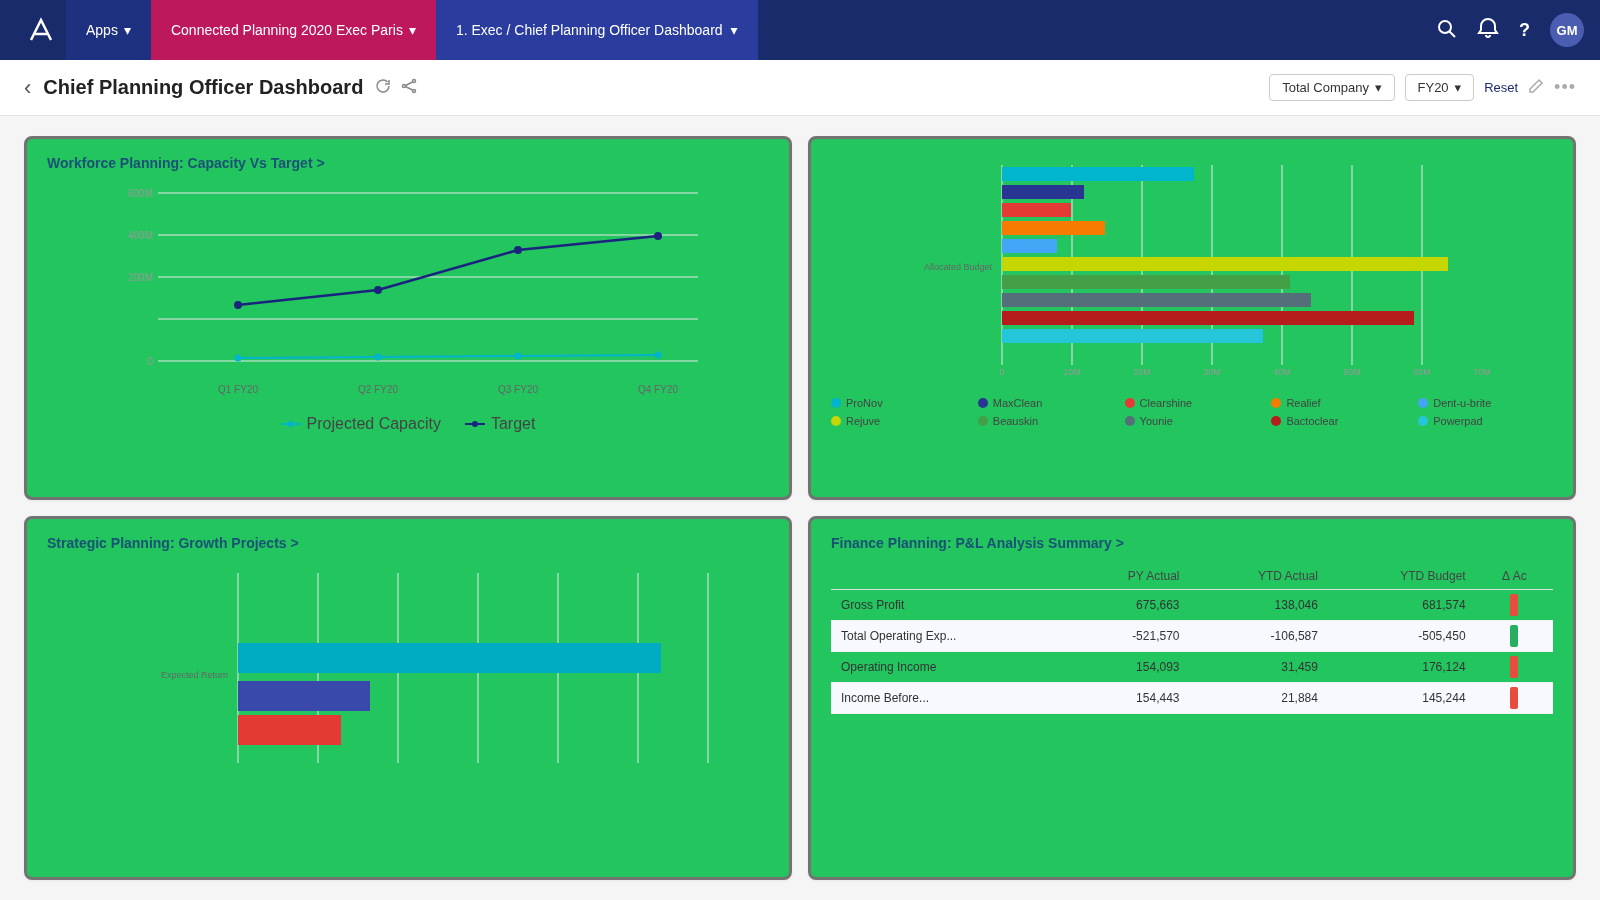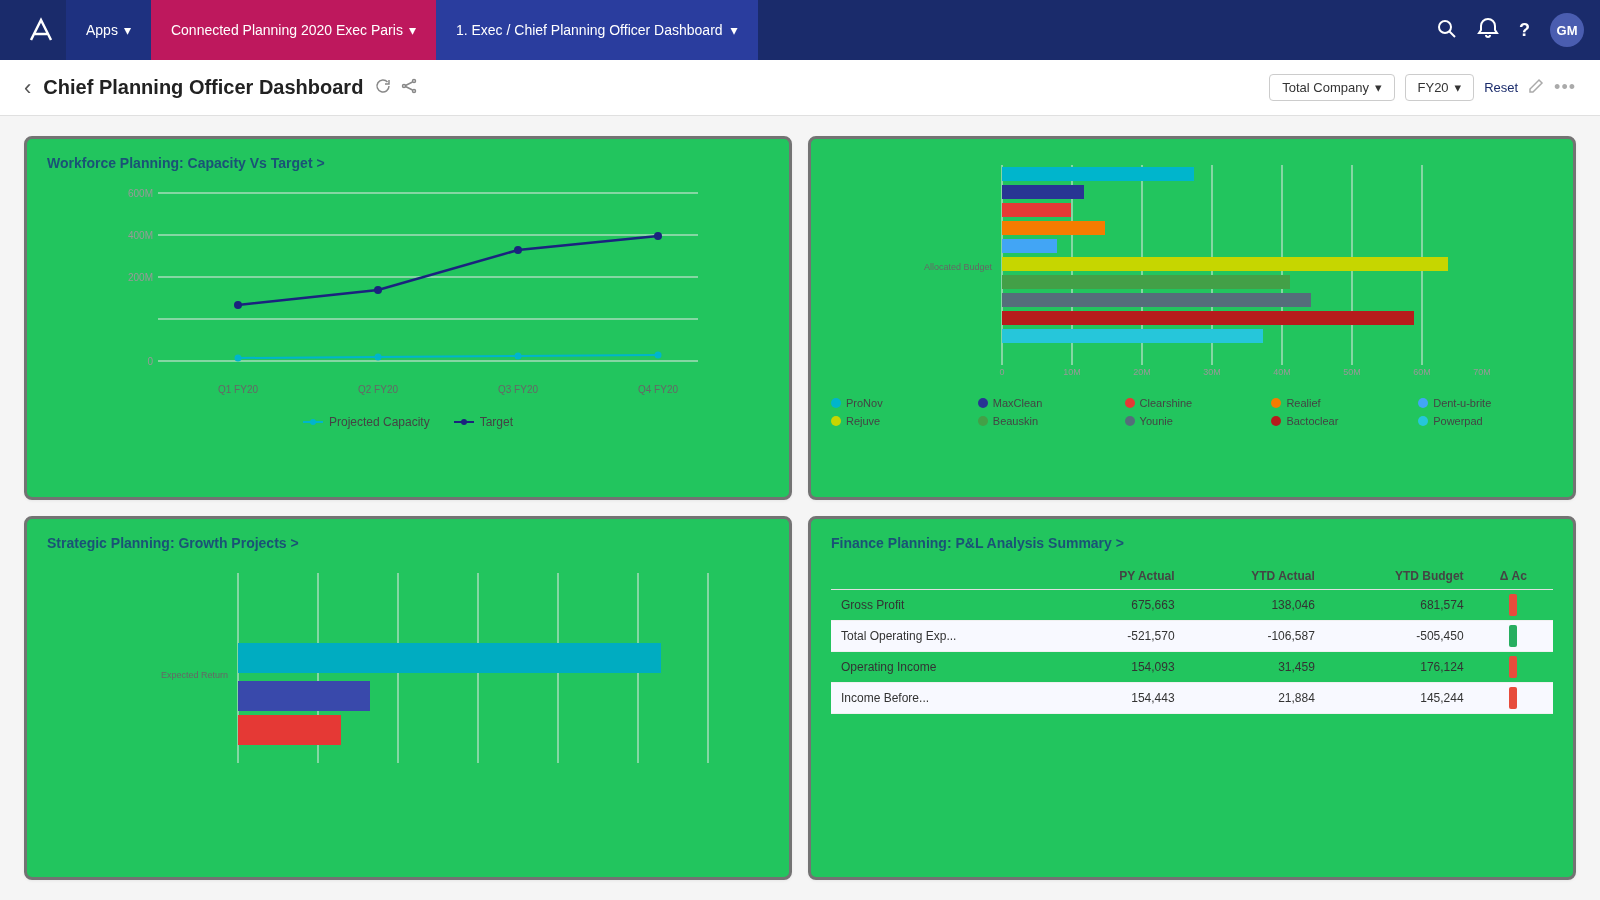--- a/index.html
+++ b/index.html
@@ -151,21 +151,21 @@
       height: calc(100% - 30px);
       position: relative;
     }
 
     
     .legend {
       display: flex;
       gap: 24px;
       justify-content: center;
       margin-top: 8px;
-      font-size: 12px;
+      font-size: 16px;
       color: #444;
     }
     .legend-item {
       display: flex;
       align-items: center;
       gap: 6px;
     }
     .promotions-legend {
       display: grid;
       grid-template-columns: repeat(5, 1fr);
@@ -189,21 +189,21 @@
     
     .finance-table {
       width: 100%;
       border-collapse: collapse;
       font-size: 12px;
     }
     .finance-table th {
       text-align: right;
       padding: 6px 10px;
       color: #444;
-      font-weight: 700;
+      font-weight: 400;
       border-bottom: 1px solid #e0e0e0;
       font-size: 12px;
     }
     .finance-table th:first-child { text-align: left; }
     .finance-table td {
       padding: 7px 10px;
       text-align: right;
       border-bottom: 1px solid #f0f0f0;
       color: #333;
       font-size: 12px;

